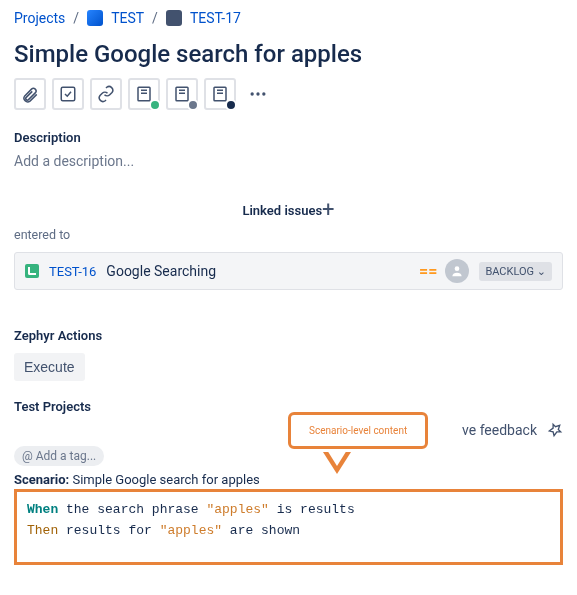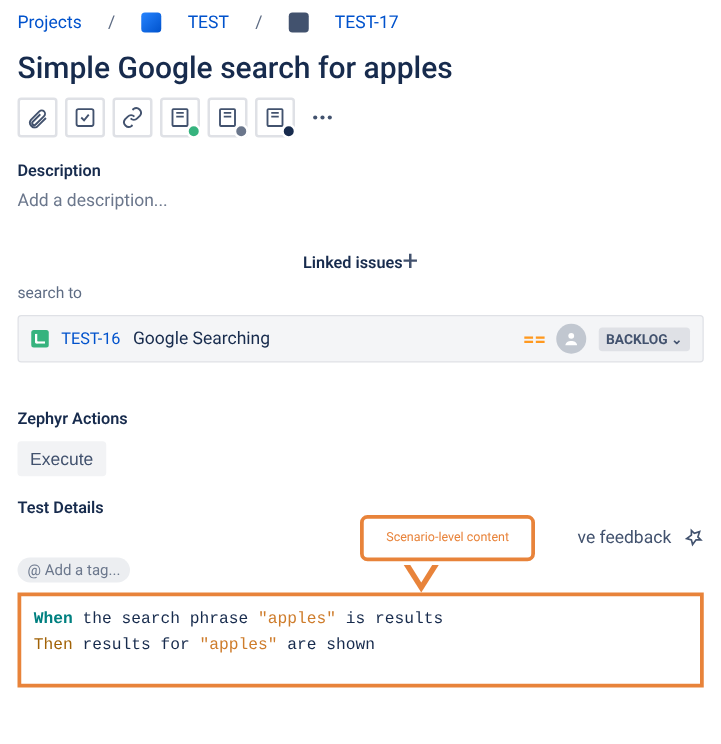--- a/index.html
+++ b/index.html
@@ -11,21 +11,21 @@
     width: 577px;
     height: 595px;
     position: relative;
     overflow: hidden;
     padding: 10px 14px;
   }
   a { color: #0052cc; text-decoration: none; }
   .breadcrumb {
     display: flex;
     align-items: flex-end;
-    gap: 21px;
+    gap: 8px;
     color: #5e6c84;
     font-size: 14px;
   }
   .breadcrumb .sep { color: #5e6c84; }
   .bc-icon { width: 16px; height: 16px; border-radius: 3px; display:inline-block; }
   .bc-proj { background: linear-gradient(135deg,#2684ff,#0052cc); }
   .bc-issue { background: #42526e; }
   h1.title {
     font-size: 24px;
     font-weight: 500;
@@ -82,21 +82,21 @@
   }
   .lk-type::after{
     content:""; position:absolute; inset:3px; border:2px solid #fff; border-top:none; border-right:none; border-radius:0 0 0 2px;
   }
   .lk-key { color:#0052cc; font-size:13px; }
   .lk-sum { color:#172b4d; font-size:14px; }
   .lk-spacer { flex:1; }
   .lk-prio { color:#ff991f; font-size:16px; font-weight:700; display:flex; gap:2px; letter-spacing:-2px;}
   .lk-avatar { width:24px; height:24px; border-radius:50%; background:#c1c7d0; display:flex;align-items:center;justify-content:center;color:#fff; }
   .lk-status {
-    background:#dfe1e6; color:#42526e; font-size:11px; font-weight:700;
+    background:#dfe1e6; color:#42526e; font-size:11px; font-weight:400;
     padding:3px 6px; border-radius:3px;
   }
   .zephyr { margin-top: 38px; }
   .z-actions { display:flex; gap:8px; margin:10px 0 18px;align-items:center; }
   .z-btn {
     background:#f2f3f5; border:none; color:#42526e;
     font-size:14px; padding:6px 10px; border-radius:3px; cursor:pointer;
   }
   .feedback-row {
     display:flex; justify-content:flex-end; align-items:center; gap:10px;
@@ -219,21 +219,21 @@
   </div>
 </div>
 
 <div class="section-h">Description</div>
 <div class="desc-placeholder">Add a description...</div>
 
 <div class="linked-head">
   <div class="section-h" style="margin-bottom:0">Linked issues</div>
   <div class="plus">+</div>
 </div>
-<div class="rel-label">search to</div>
+<div class="rel-label">entered to</div>
 <div class="link-card">
   <span class="lk-type"></span>
   <span class="lk-key">TEST-16</span>
   <span class="lk-sum">Google Searching</span>
   <span class="lk-spacer"></span>
   <span class="lk-prio">
       <span>=</span>
       <span>=</span>
     </span>
   <span class="lk-avatar">
@@ -243,32 +243,36 @@
       </svg>
   </span>
   <span class="lk-status">BACKLOG ⌄</span>
 </div>
 
 <div class="zephyr">
   <div class="section-h">Zephyr Actions</div>
   <div class="z-actions">
     <button class="z-btn">Execute</button>
   </div>
-  <div class="section-h">Test Details</div>
+  <div class="section-h">Test Projects</div>
 
   <div class="feedback-row">
     <span>ve feedback</span>
     <span>
       <svg width="16" height="16" viewBox="0 0 24 24" fill="none" stroke="#42526e" stroke-width="2">
           <path d="M12 2l3 6h5l-4 4 1 7-5-3-5 3 1-7-4-4h5z" transform="rotate(45 12 12)"></path>
         </svg>
     </span>
   </div>
 
   <span class="tag-chip">@ Add a tag...</span>
+  <div class="scenario-line">
+    <b>Scenario:</b>
+    <span>Simple Google search for apples</span>
+  </div>
   <div class="code-block"><span class="kw-when">When</span><span> the search phrase </span><span class="str">"apples"</span><span> is results</span>
 <span class="kw-then">Then</span><span> results for </span><span class="str">"apples"</span><span> are shown</span></div>
 </div>
 
 <div class="callout">
   <div class="callout-box">Scenario-level content</div>
   <div class="callout-tail"></div>
 </div>
 
 </body></html>

